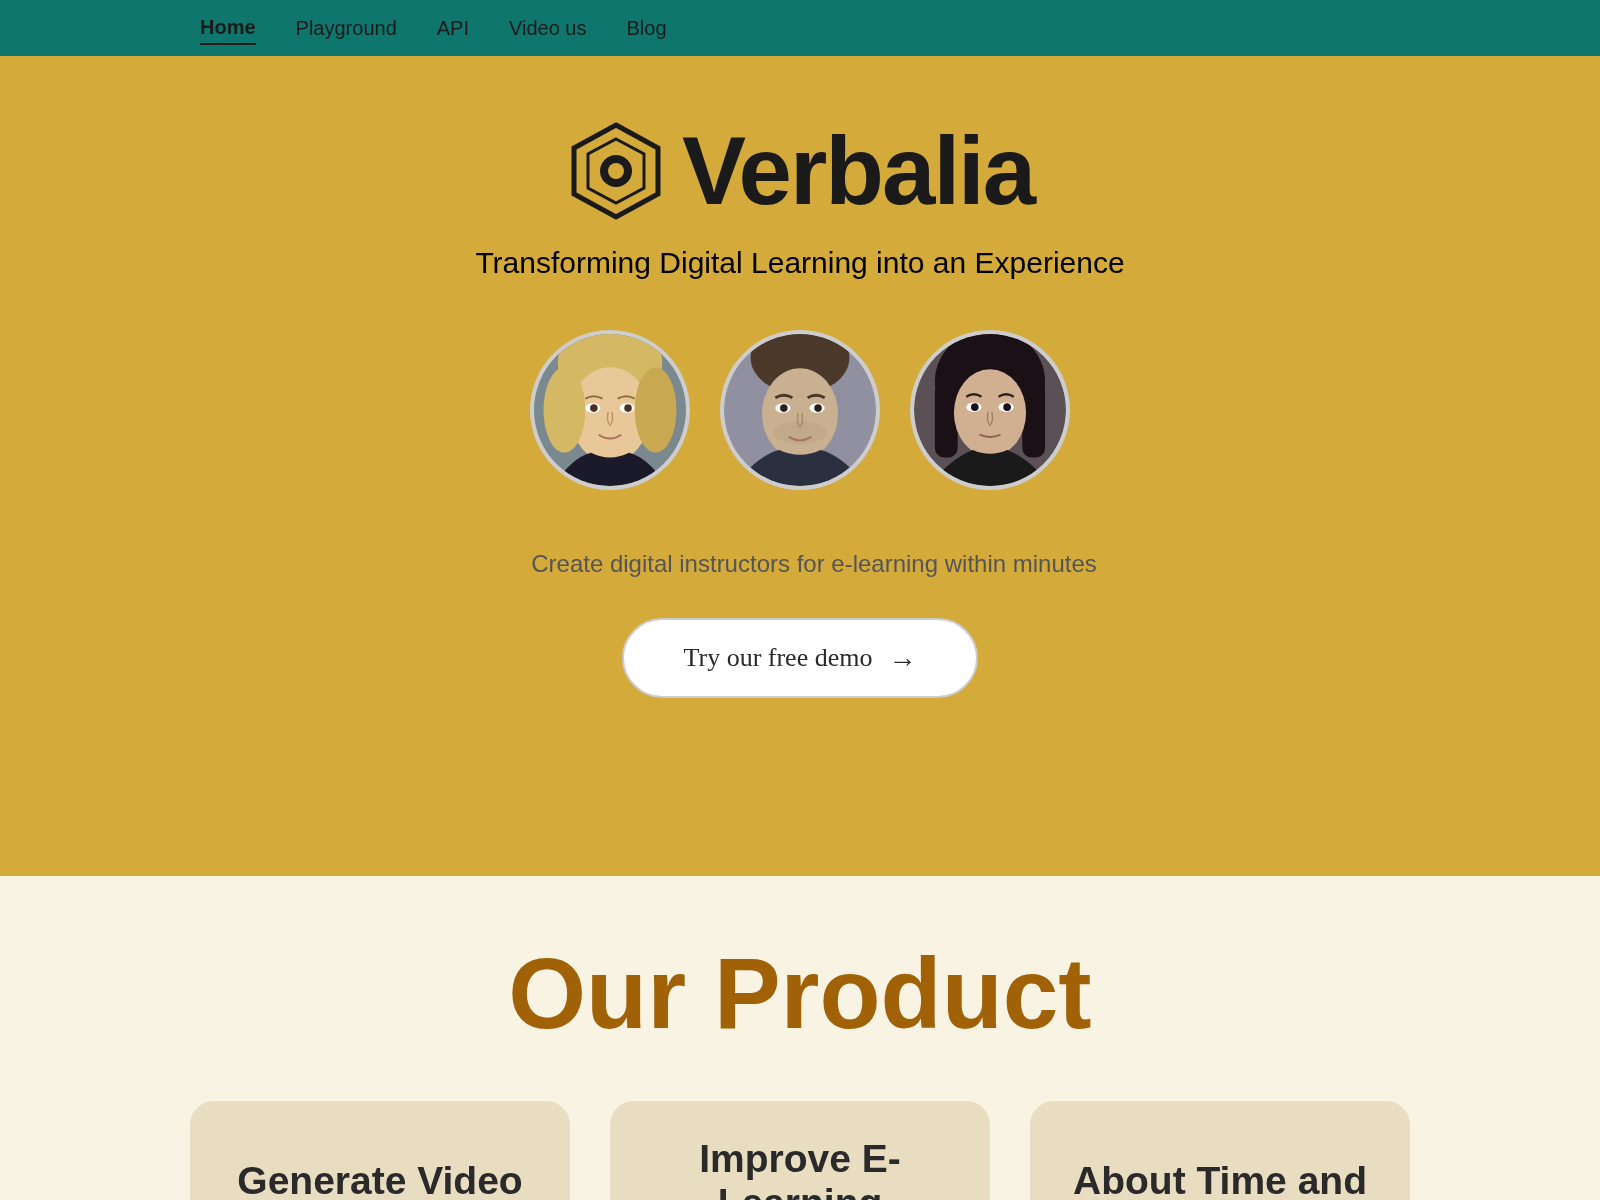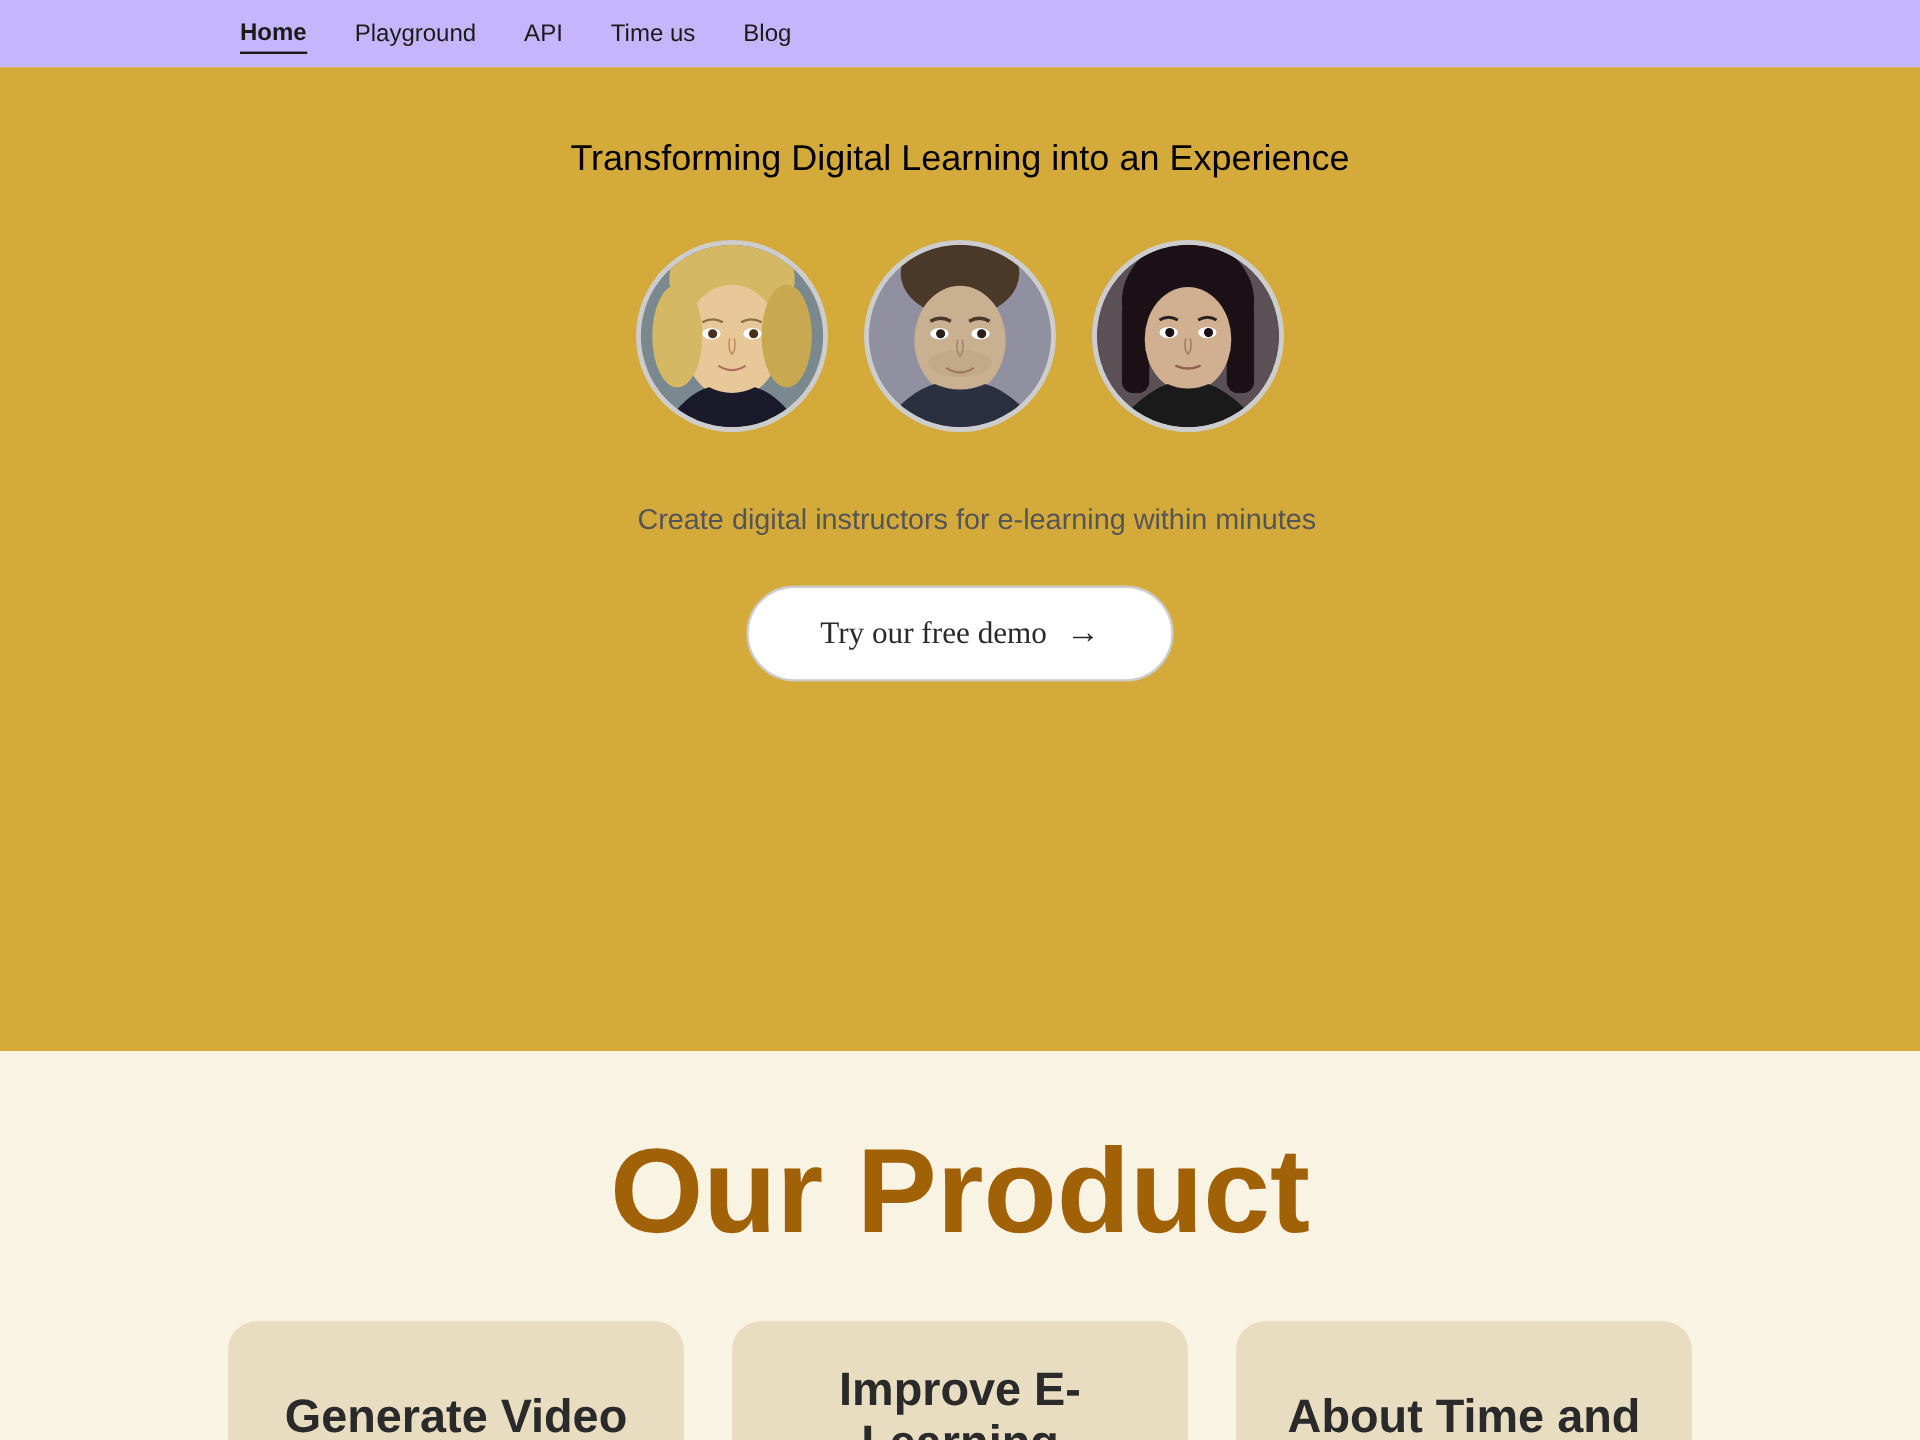--- a/index.html
+++ b/index.html
@@ -4,21 +4,21 @@
   <style>
     * { margin: 0; padding: 0; box-sizing: border-box; }
     body { font-family: 'Georgia', serif; width: 1600px; min-height: 1200px; overflow-x: hidden; }
 
     
     nav {
       display: flex;
       align-items: center;
       padding: 0 200px;
       height: 56px;
-      background: #c4b5fd;
+      background: #0f766e;
       gap: 40px;
     }
     nav a {
       text-decoration: none;
       color: #1a1a1a;
       font-size: 20px;
       font-family: 'Arial', sans-serif;
       padding: 4px 0;
     }
     nav a.active {
@@ -138,26 +138,39 @@
       text-align: center;
     }
   </style>
 </head>
 <body>
 
 <nav>
   <a href="#" class="active">Home</a>
   <a href="#">Playground</a>
   <a href="#">API</a>
-  <a href="#">Time us</a>
+  <a href="#">Video us</a>
   <a href="#">Blog</a>
 </nav>
 
 <section class="hero">
 
+  <div class="logo-row">
+
+    <svg class="logo-icon" viewBox="0 0 100 100" xmlns="http://www.w3.org/2000/svg">
+
+      <polygon points="50,4 92,27 92,73 50,96 8,73 8,27" fill="none" stroke="#1a1a1a" stroke-width="5"></polygon>
+
+      <polygon points="50,18 78,33 78,67 50,82 22,67 22,33" fill="none" stroke="#1a1a1a" stroke-width="3"></polygon>
+
+      <circle cx="50" cy="50" r="16" fill="#1a1a1a"></circle>
+      <circle cx="50" cy="50" r="8" fill="#d4aa3a"></circle>
+    </svg>
+    <span class="logo-text">Verbalia</span>
+  </div>
 
   <p class="tagline">Transforming Digital Learning into an Experience</p>
 
   <div class="avatars">
     <div class="avatar-circle">
       <svg viewBox="0 0 160 160" width="160" height="160">
 
         <defs>
           <clipPath id="circle1">
               <circle cx="80" cy="80" r="80"></circle>

